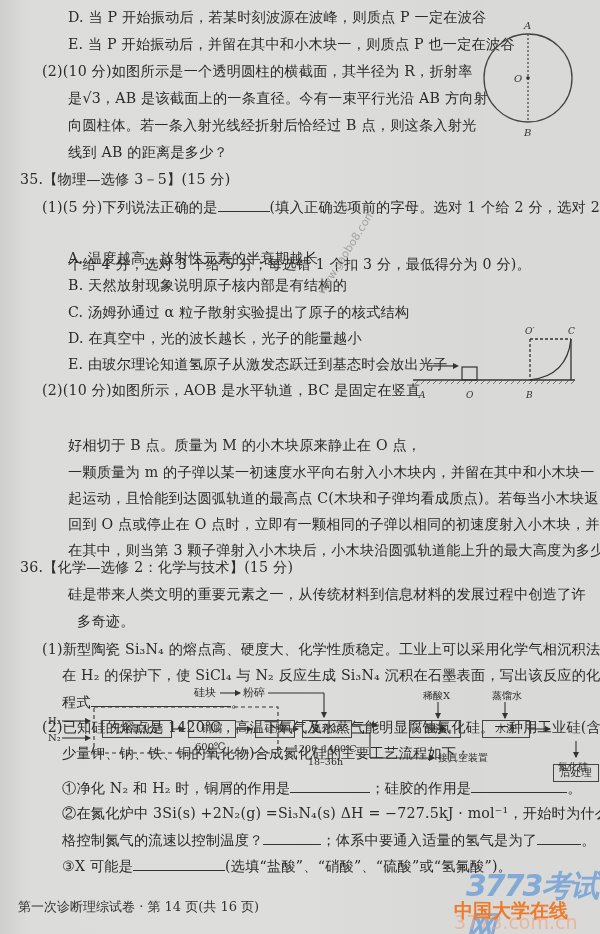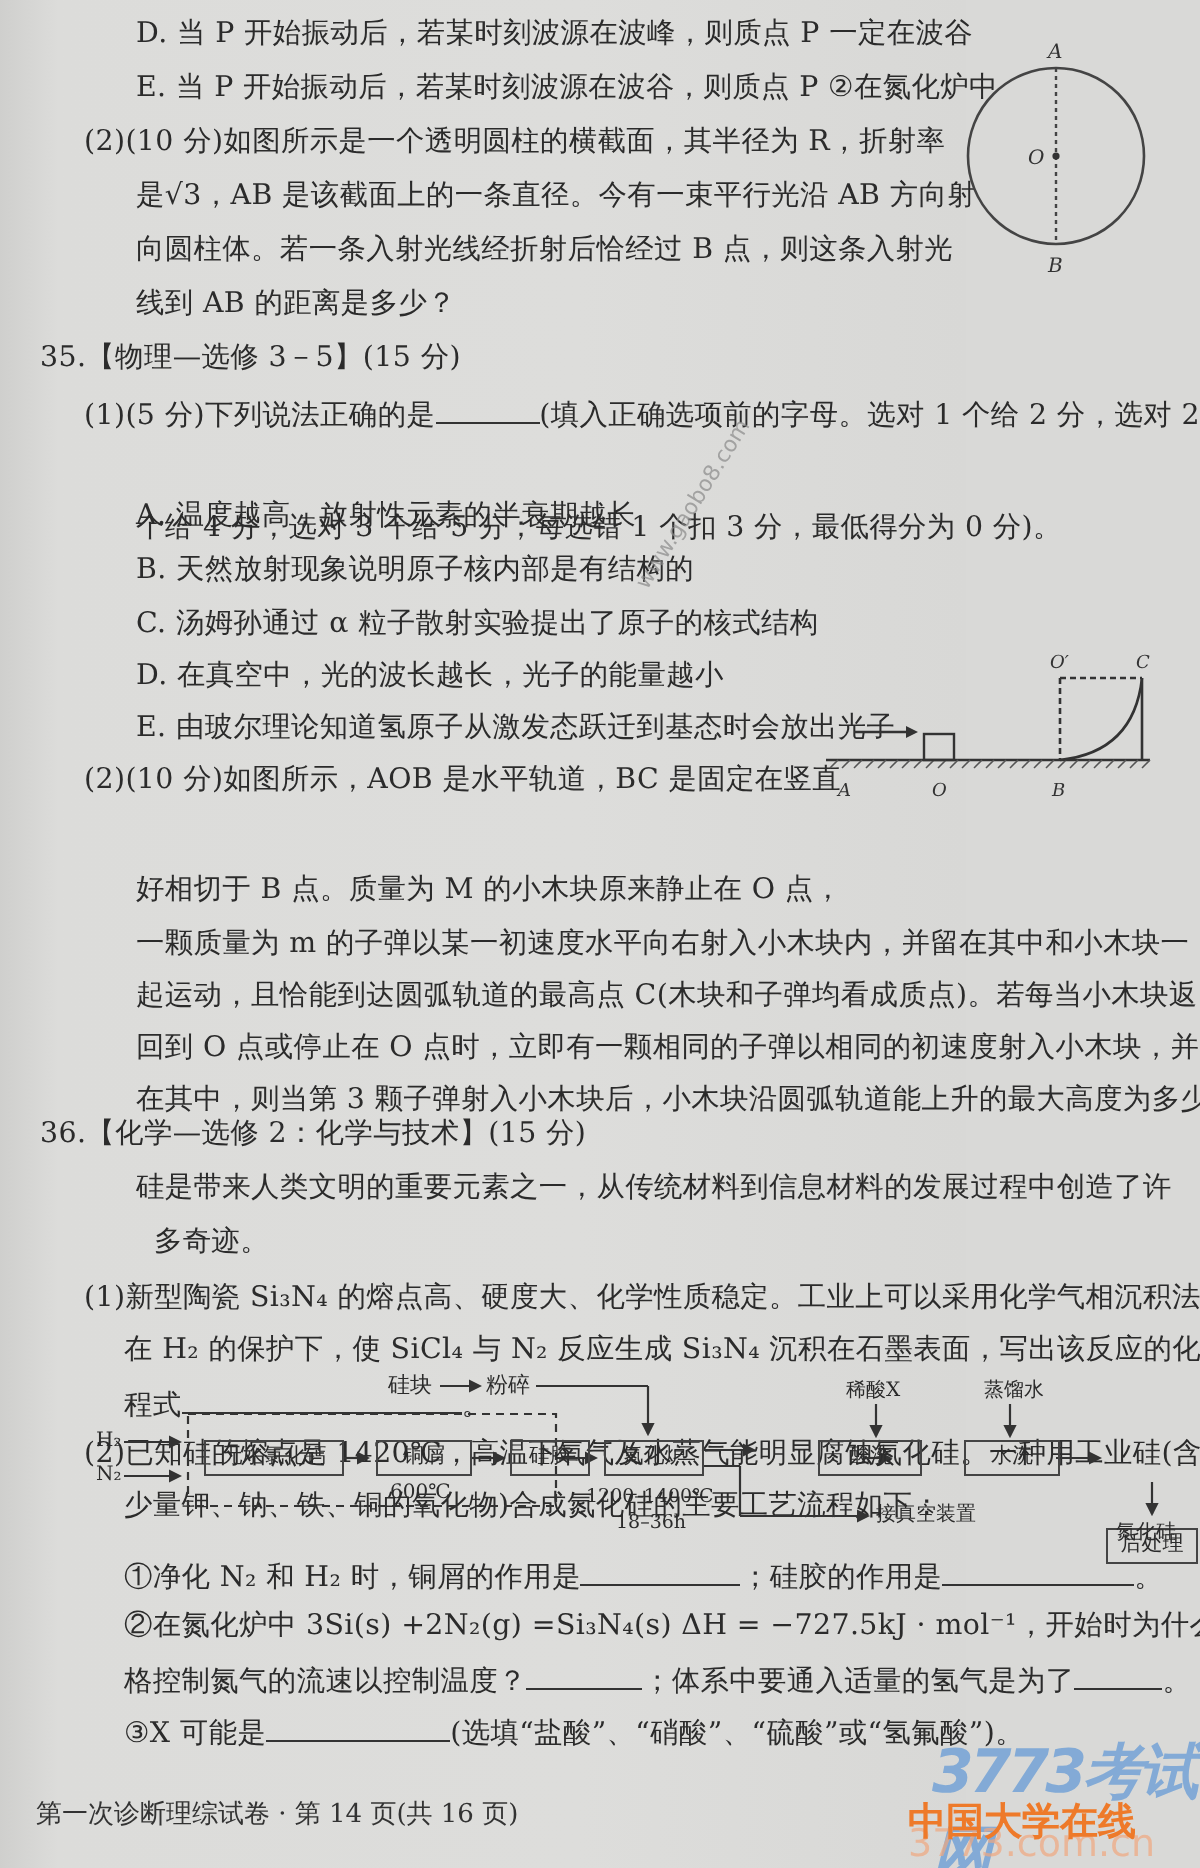--- a/index.html
+++ b/index.html
@@ -52,21 +52,21 @@
     position: absolute; left: 315px; top: 290px; font-family: "DejaVu Sans", sans-serif;
     font-size: 11px; color: #8a8a8a; transform: rotate(-58deg); transform-origin: left top; opacity: 0.7;
   }
 </style>
 </head>
 <body>
 
 <div class="page" data-name="exam-page">
 
   <div class="line" style="left:68px;top:8px;" data-name="q34-option-d">D. 当 P 开始振动后，若某时刻波源在波峰，则质点 P 一定在波谷</div>
-  <div class="line" style="left:68px;top:35px;" data-name="q34-option-e">E. 当 P 开始振动后，若某时刻波源在波谷，则质点 P ②在氮化炉中</div>
+  <div class="line" style="left:68px;top:35px;" data-name="q34-option-e">E. 当 P 开始振动后，并留在其中和小木块一，则质点 P 也一定在波谷</div>
   <div class="line" style="left:42px;top:62px;" data-name="q34-part2-line1">(2)(10 分)如图所示是一个透明圆柱的横截面，其半径为 R，折射率</div>
   <div class="line" style="left:68px;top:89px;" data-name="q34-part2-line2">
     <span data-name="text">是</span><span data-name="sqrt3">√3</span><span data-name="text">，AB 是该截面上的一条直径。今有一束平行光沿 AB 方向射</span>
   </div>
   <div class="line" style="left:68px;top:116px;" data-name="q34-part2-line3">向圆柱体。若一条入射光线经折射后恰经过 B 点，则这条入射光</div>
   <div class="line" style="left:68px;top:143px;" data-name="q34-part2-line4">线到 AB 的距离是多少？</div>
 
   <svg class="fig-circle" data-name="circle-cross-section-figure" viewBox="0 0 100 128">
     <circle cx="50" cy="66" r="44" fill="none" stroke="#444" stroke-width="1.3"></circle>
     <line x1="50" y1="22" x2="50" y2="110" stroke="#444" stroke-width="1.2" stroke-dasharray="2,2"></line>

